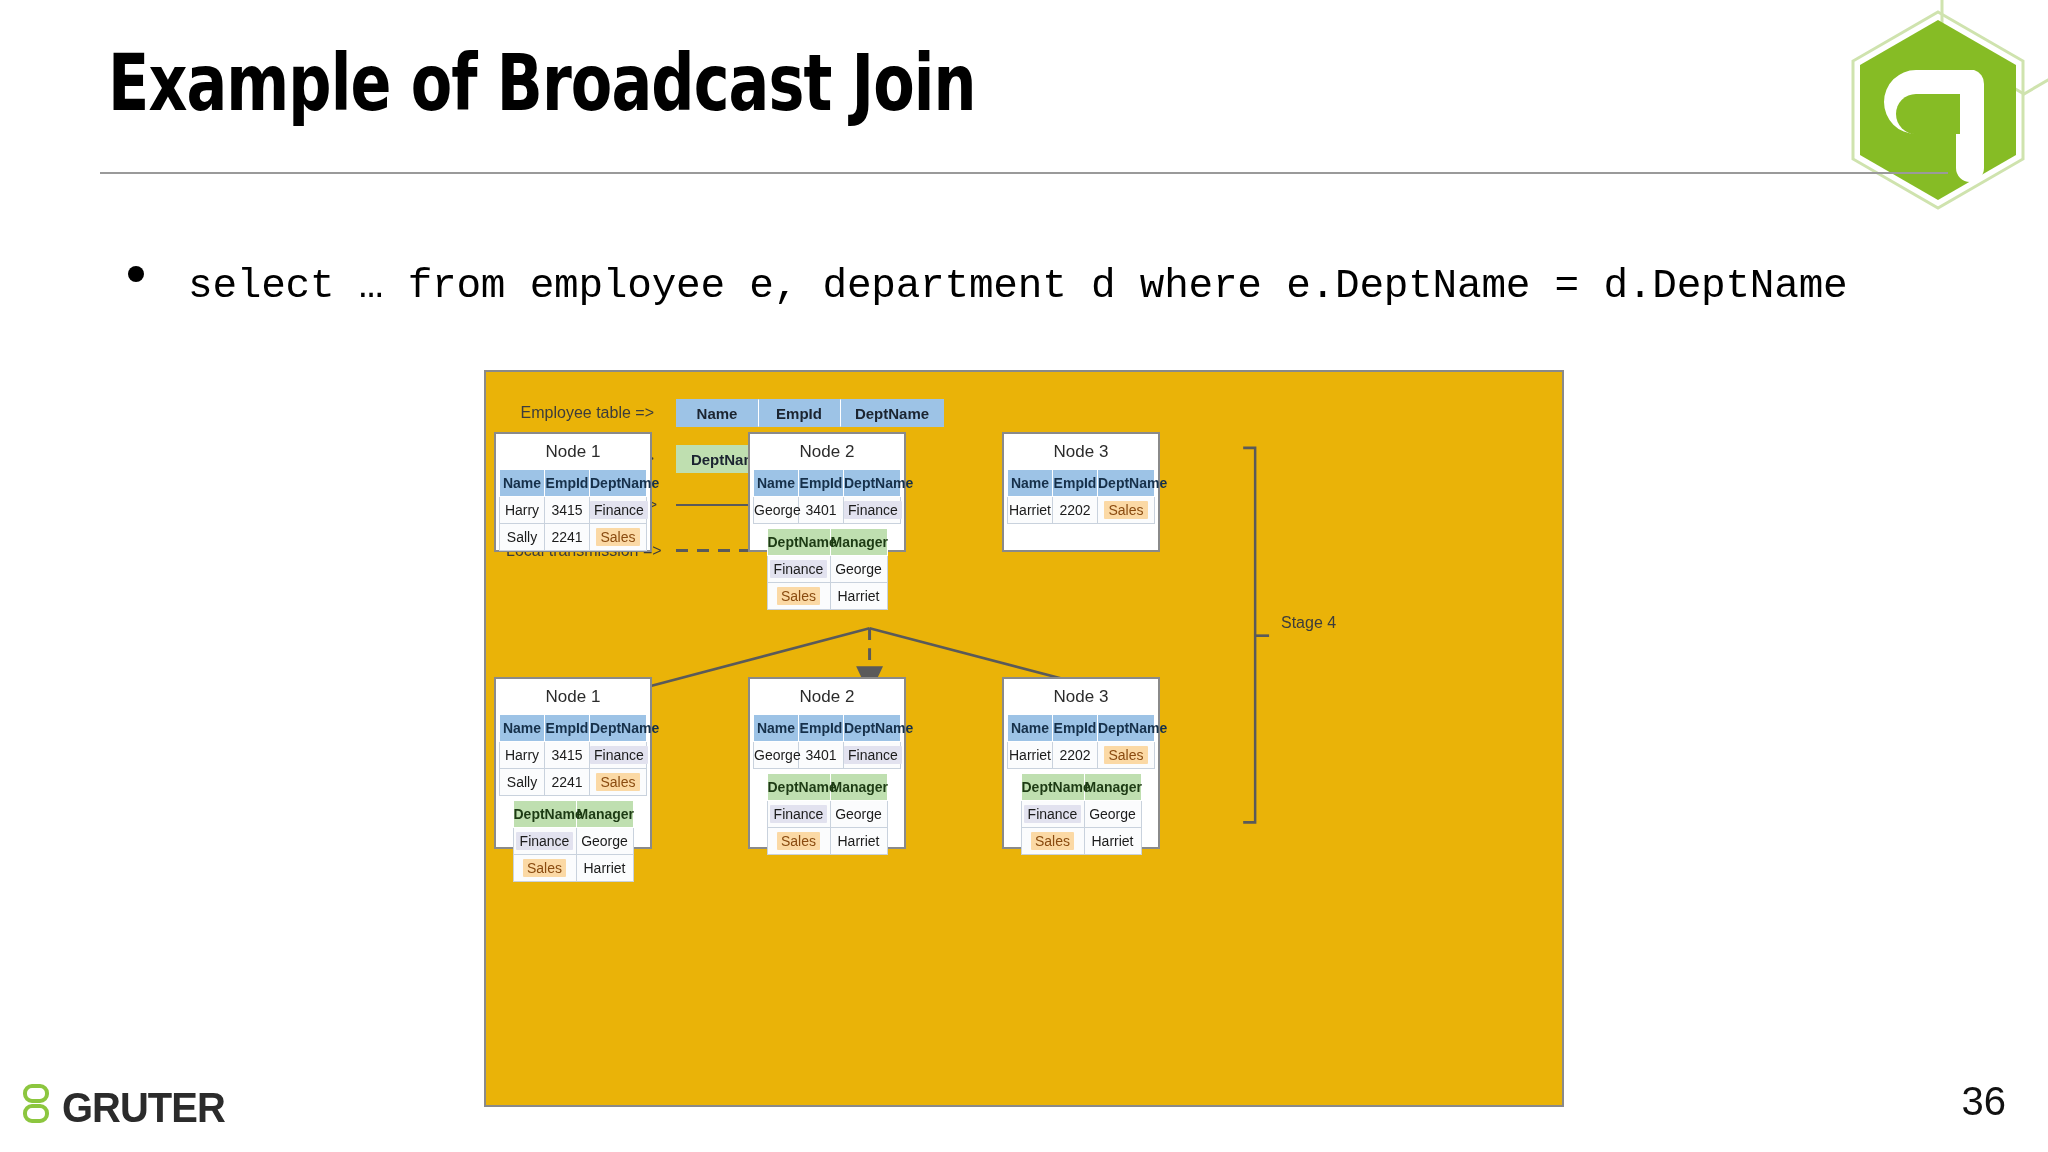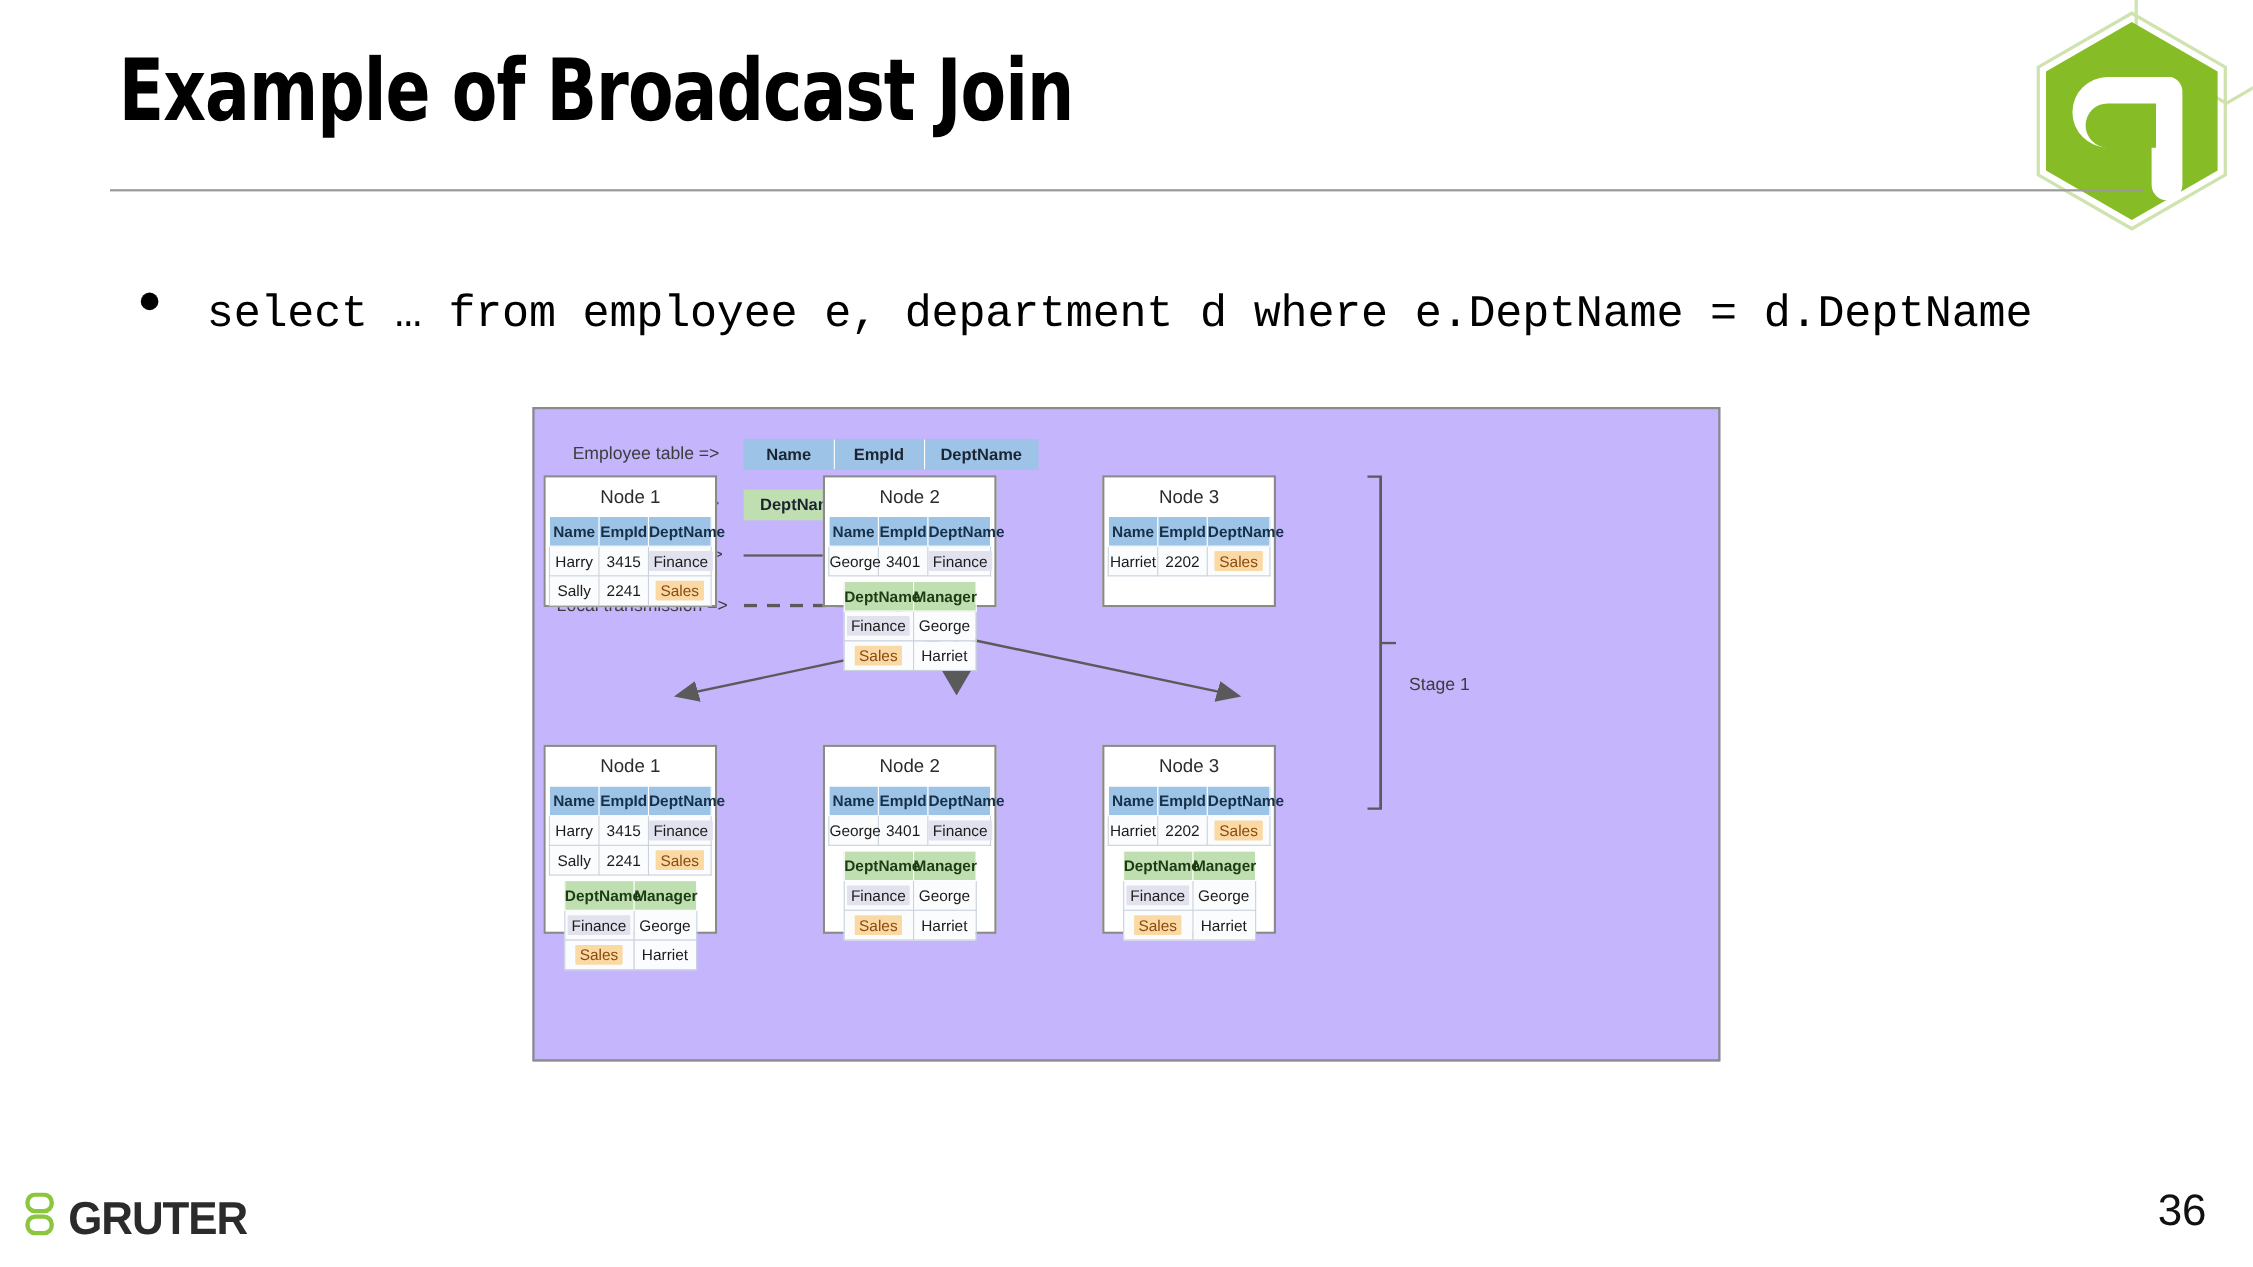--- a/index.html
+++ b/index.html
@@ -36,22 +36,22 @@
   }
   .bullet-text{
     font-family:"Liberation Mono","DejaVu Sans Mono",monospace;
     font-size:41px;line-height:1.28;color:#000;
     letter-spacing:-0.2px;
     margin-top:12px;
   }
 
   
   .diagram{
-    position:absolute;left:484px;top:370px;width:1080px;height:595px;
-    border:2px solid #8a8a8a;background:#c4b5fd;box-sizing:border-box;
+    position:absolute;left:484px;top:370px;width:1080px;height:737px;
+    border:2px solid #8a8a8a;background:#eab308;box-sizing:border-box;
   }
 
   
   .legend{position:absolute;left:20px;top:18px;width:640px;}
   .legend-row{display:flex;align-items:center;height:46px;}
   .legend-label{
     width:148px;text-align:right;padding-right:22px;
     font-size:16px;color:#3c3c3c;white-space:nowrap;
   }
   .chip-row{display:flex;}
@@ -189,21 +189,21 @@
     <line x1="385" y1="243" x2="132" y2="306" stroke="#5a5a5a" stroke-width="2.5" marker-end="url(#ah)"></line>
 
     <line x1="385" y1="243" x2="640" y2="306" stroke="#5a5a5a" stroke-width="2.5" marker-end="url(#ah)"></line>
 
     <line x1="385" y1="243" x2="385" y2="300" stroke="#5a5a5a" stroke-width="3" stroke-dasharray="11,8" marker-end="url(#ah)"></line>
 
     <path d="M760 72 L772 72 L772 427 L760 427" fill="none" stroke="#5a5a5a" stroke-width="2.5" transform="translate(0,0)"></path>
     <line x1="772" y1="250" x2="786" y2="250" stroke="#5a5a5a" stroke-width="2.5"></line>
   </svg>
 
-  <div class="stage-label" style="left:795px;top:242px;">Stage 1</div>
+  <div class="stage-label" style="left:795px;top:242px;">Stage 4</div>
 
   <div class="node" style="left:8px;top:60px;width:158px;height:120px;">
     <div class="node-title">Node 1</div>
     <table class="t emp" style="width:144px">
       <tbody>
           <tr class="hdr">
         <td style="width:44px">Name</td>
         <td style="width:44px">EmpId</td>
         <td style="width:56px">DeptName</td>
       </tr>

